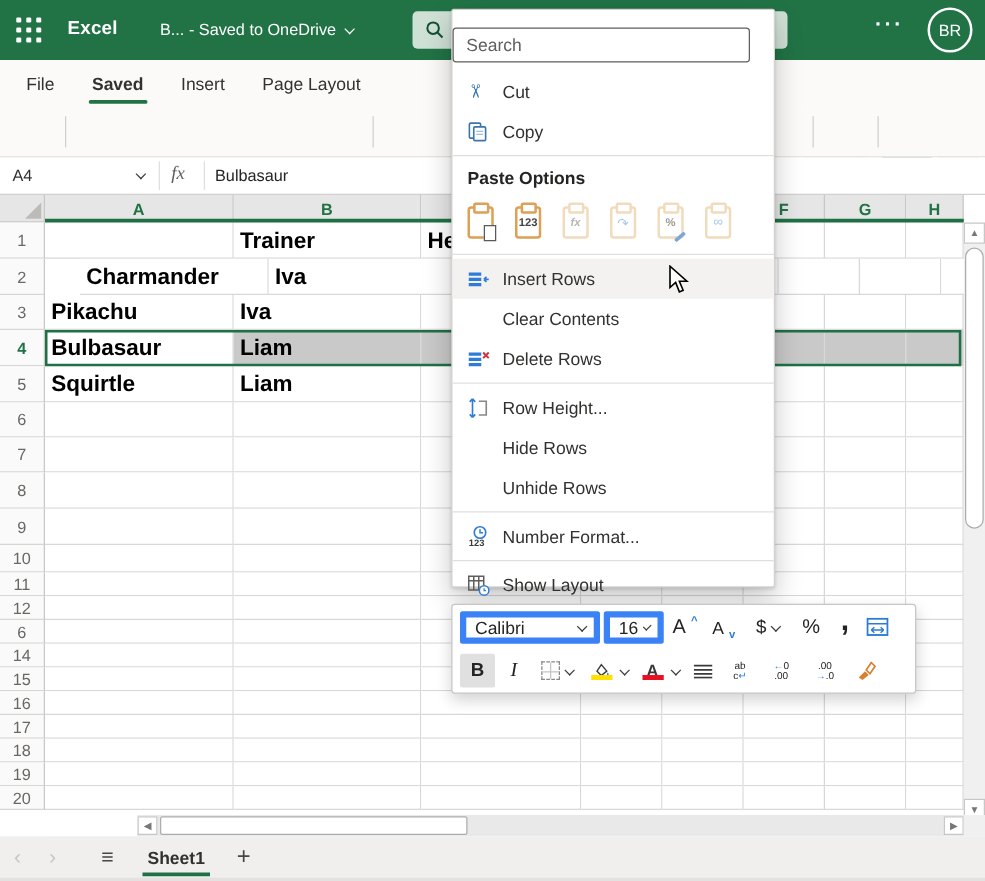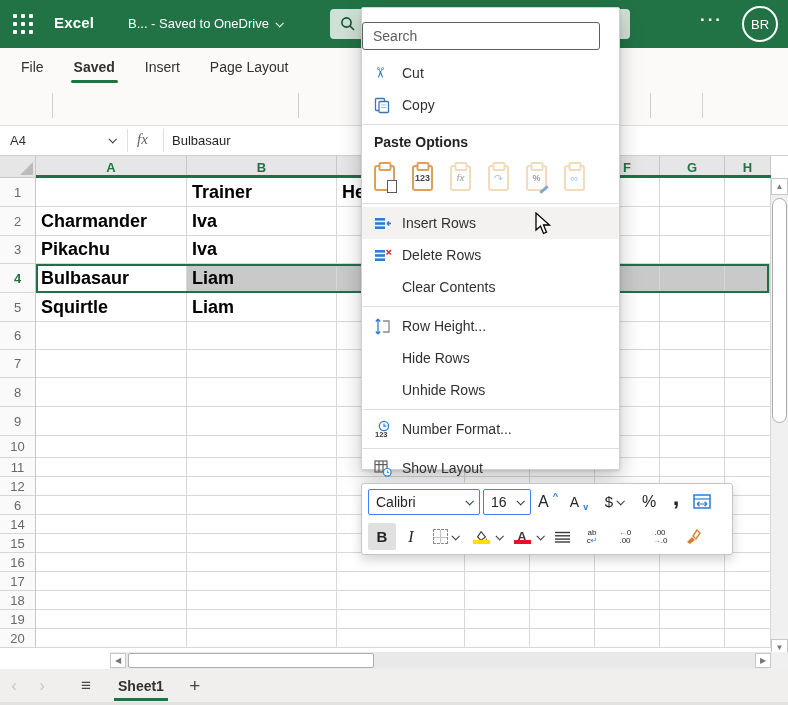--- a/index.html
+++ b/index.html
@@ -124,21 +124,21 @@
   .clip .g.gray { color:#b8b6b4; font-style:italic; }
   .clip .g.blue { color:#a9c9e8; font-size:11px; font-weight:normal;}
   .clip .pg-rect { position:absolute; right:-4px; bottom:-4px; width:10px; height:13px; background:#fff; border:1.5px solid #5a5a5a; }
   .clip .pg-brush { position:absolute; right:-4px; bottom:-2px; width:10px; height:3px; background:#7da7d8; transform:rotate(-40deg); border-radius:1px;}
 
   
   #minitoolbar { position:absolute; left:361px; top:483px; width:372px; height:72px; background:#fff; border:1px solid #c8c6c4; border-radius:3px;
                  box-shadow:0 5px 12px rgba(0,0,0,.18); z-index:50; }
   .mtrow { display:flex; align-items:center; height:35px; padding:0 6px; gap:3px; }
   .mt-btn { height:27px; display:flex; align-items:center; justify-content:center; gap:4px; color:#252423; font-size:14px; border-radius:2px; cursor:pointer; position:relative;}
-  .mt-select { border:1px solid #3b82f6; background:#fff; justify-content:space-between; padding:0 7px; height:26px; }
+  .mt-select { border:5px solid #3b82f6; background:#fff; justify-content:space-between; padding:0 7px; height:26px; }
   #mt-bold { width:28px; background:#e0e0e0; font-weight:bold; font-size:15px;}
   #mt-italic { width:24px; font-style:italic; font-family:"Liberation Serif",serif; font-size:16px;}
   .two-line { font-size:8px; line-height:8px; text-align:center; color:#252423; }
   .two-line b { color:#2b7cd3; font-weight:normal;}
   .borders-ic { width:15px; height:15px; border:1px dashed #8a8886; position:relative;}
   .borders-ic::before { content:""; position:absolute; left:50%; top:0; bottom:0; width:1px; background:#c6c4c2;}
   .borders-ic::after { content:""; position:absolute; top:50%; left:0; right:0; height:1px; background:#c6c4c2;}
 
   
   #cursor { position:absolute; left:534px; top:212px; z-index:60; pointer-events:none;}
@@ -292,21 +292,21 @@
         <div class="cell" style="width: 150px;">Trainer</div>
         <div class="cell" style="width: 128px;">He</div>
         <div class="cell" style="width: 65px;"></div>
         <div class="cell" style="width: 65px;"></div>
         <div class="cell" style="width: 65px;"></div>
         <div class="cell" style="width: 65px;"></div>
         <div class="cell" style="width: 46px;"></div>
       </div>
       <div class="grow" style="top: 51px; height: 29px;">
         <div class="rowhead">2</div>
-        <div class="cell" style="width: 151px;">Charmander</div>
+        <div class="cell" style="width: 151px; margin-left: 28px;">Charmander</div>
         <div class="cell" style="width: 150px;">Iva</div>
         <div class="cell" style="width: 128px;"></div>
         <div class="cell" style="width: 65px;"></div>
         <div class="cell" style="width: 65px;"></div>
         <div class="cell" style="width: 65px;"></div>
         <div class="cell" style="width: 65px;"></div>
         <div class="cell" style="width: 46px;"></div>
       </div>
       <div class="grow" style="top: 80px; height: 28px;">
         <div class="rowhead">3</div>
@@ -585,36 +585,36 @@
                 <rect x="1" y="2" width="10" height="2.6"></rect>
                 <rect x="1" y="6.2" width="10" height="2.6"></rect>
                 <rect x="1" y="10.4" width="10" height="2.6"></rect>
               </g>
               <path d="M17 7.5 h-4 M13 7.5 l2.2-2 M13 7.5 l2.2 2" fill="none" stroke="#2e7cd6" stroke-width="1.4"></path>
             </svg>
           </span>
           <span class="mi-label">Insert Rows</span>
         </div>
         <div class="menu-item">
+          <span class="mi-icon"></span>
+          <span class="mi-label">Clear Contents</span>
+        </div>
+        <div class="menu-item">
           <span class="mi-icon">
             <svg width="18" height="15" viewBox="0 0 18 15">
               <g fill="#2e7cd6">
                 <rect x="1" y="2" width="10" height="2.6"></rect>
                 <rect x="1" y="6.2" width="10" height="2.6"></rect>
                 <rect x="1" y="10.4" width="10" height="2.6"></rect>
               </g>
               <path d="M12.5 2 L17 6.5 M17 2 L12.5 6.5" stroke="#d13438" stroke-width="1.6"></path>
             </svg>
           </span>
           <span class="mi-label">Delete Rows</span>
         </div>
-        <div class="menu-item">
-          <span class="mi-icon"></span>
-          <span class="mi-label">Clear Contents</span>
-        </div>
         <div class="menu-divider"></div>
         <div class="menu-item">
           <span class="mi-icon">
             <svg width="17" height="17" viewBox="0 0 17 17">
               <path d="M4 1 v15 M4 1 l-2.2 2.5 M4 1 l2.2 2.5 M4 16 l-2.2-2.5 M4 16 l2.2-2.5" fill="none" stroke="#2e7cd6" stroke-width="1.3"></path>
               <path d="M9 3 h6 v11 h-6" fill="none" stroke="#8a8886" stroke-width="1.3"></path>
             </svg>
           </span>
           <span class="mi-label">Row Height...</span>
         </div>

